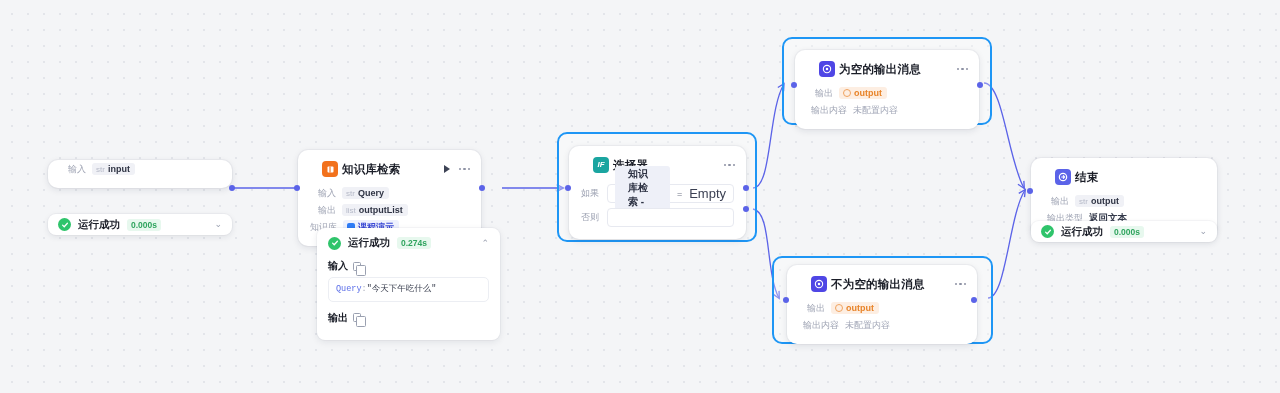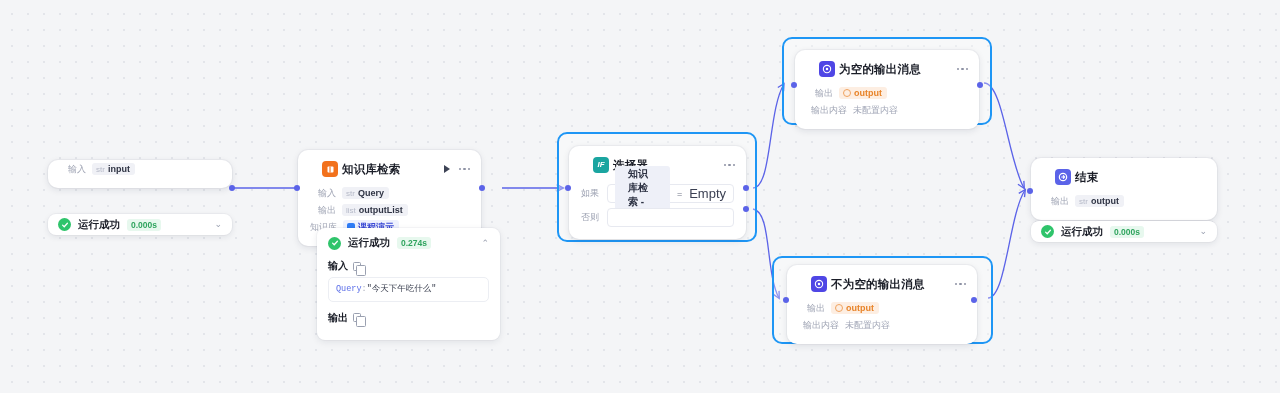--- a/index.html
+++ b/index.html
@@ -352,20 +352,24 @@
       <span class="ntitle">结束</span>
     </div>
     <div class="rows">
       <div class="row">
         <span class="rlabel">输出</span>
         <span class="pill">
           <span class="ty">str</span>
           <span>output</span>
         </span>
       </div>
+      <div class="row">
+        <span class="rlabel" style="min-width:40px;">输出类型</span>
+        <span class="plain">返回文本</span>
+      </div>
     </div>
     <span class="port" style="left:-4px; top:30px;"></span>
   </div>
   <div class="status" style="left:1031px; top:221px; width:186px; height:21px;">
     <span class="check">
         <svg width="8" height="8" viewBox="0 0 10 10">
           <path d="M2,5.2 L4,7.2 L8,2.8" fill="none" stroke="#fff" stroke-width="1.5" stroke-linecap="round"></path>
         </svg>
       </span>
     <span class="stext">运行成功</span>

